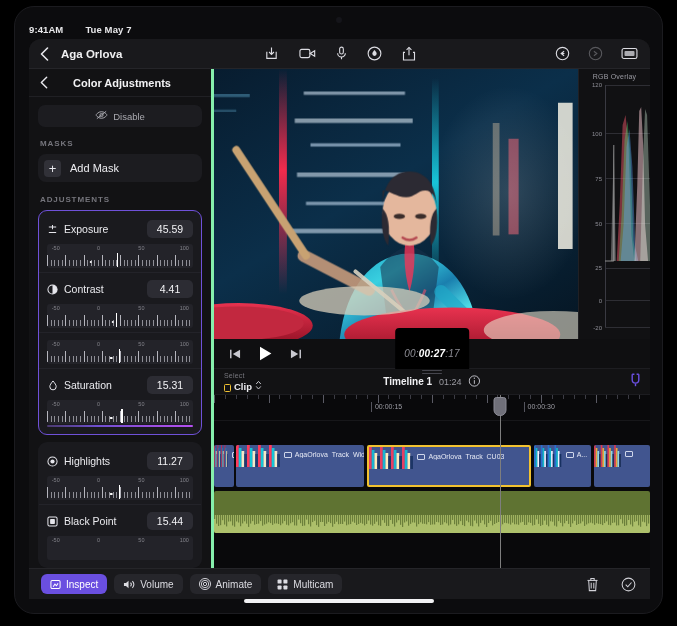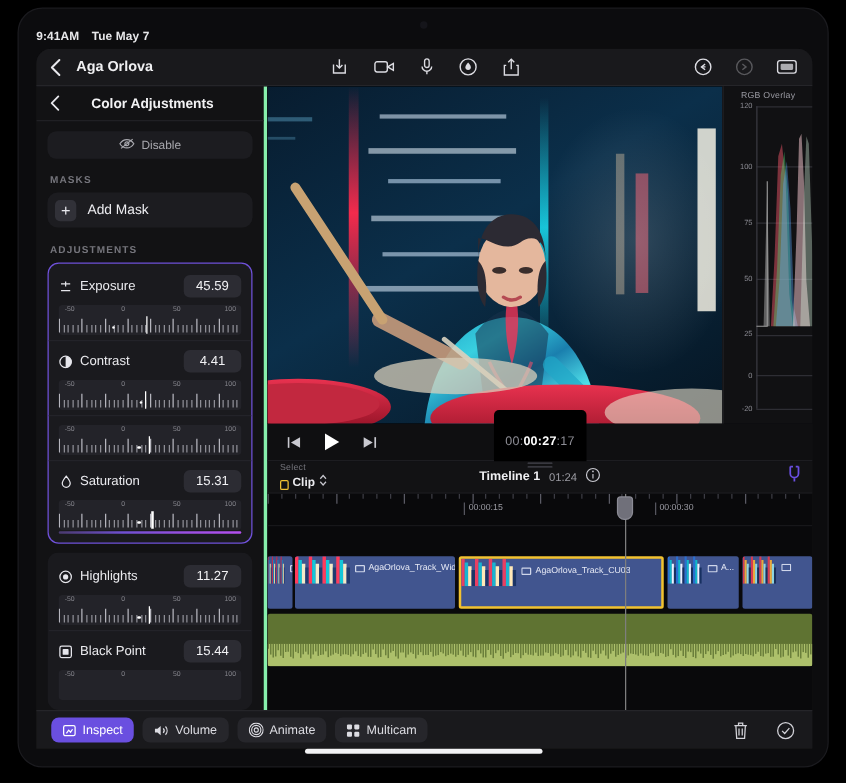--- a/index.html
+++ b/index.html
@@ -22,21 +22,21 @@
     overflow:hidden;
   }
   #camera-dot{
     position:absolute; left:50%; top:10px; transform:translateX(-50%);
     width:6px; height:6px; border-radius:50%; background:#15151a;
   }
 
   
   #statusbar{
     position:absolute; left:14px; top:14px; height:16px;
-    display:flex; align-items:center; gap:10px;
+    display:flex; align-items:center; gap:22px;
     font-size:9.5px; font-weight:bold; color:#e8e8ea; letter-spacing:.1px;
   }
   #statusbar-right{
     position:absolute; right:16px; top:14px; height:16px;
     display:flex; align-items:center; gap:4px;
   }
 
   
   #app{
     position:absolute; left:14px; top:32px; width:621px; height:560px;
@@ -181,20 +181,21 @@
   #pbbar{
     height:30px; background:#0f0f11; display:flex; align-items:center;
     padding:0 16px; position:relative; border-bottom:1px solid #1d1d21;
   }
   #pbbar .pb{ display:flex; align-items:center; gap:18px; }
   #timecode{
     position:absolute; left:50%; transform:translateX(-50%);
     background:#000; border-radius:4px; padding:20px 9px;
     font-size:10px; font-family:"Liberation Sans", sans-serif; letter-spacing:.2px;
     color:#8d8d95;
+    font-style:italic;
   }
   #timecode b{ color:#fff; font-weight:bold; }
 
   
   #tlhead{
     height:26px; background:#121214; position:relative;
     display:flex; align-items:center; padding:0 10px;
     border-bottom:1px solid #1c1c20;
   }
   #tl-select{ display:flex; flex-direction:column; gap:1px; }

